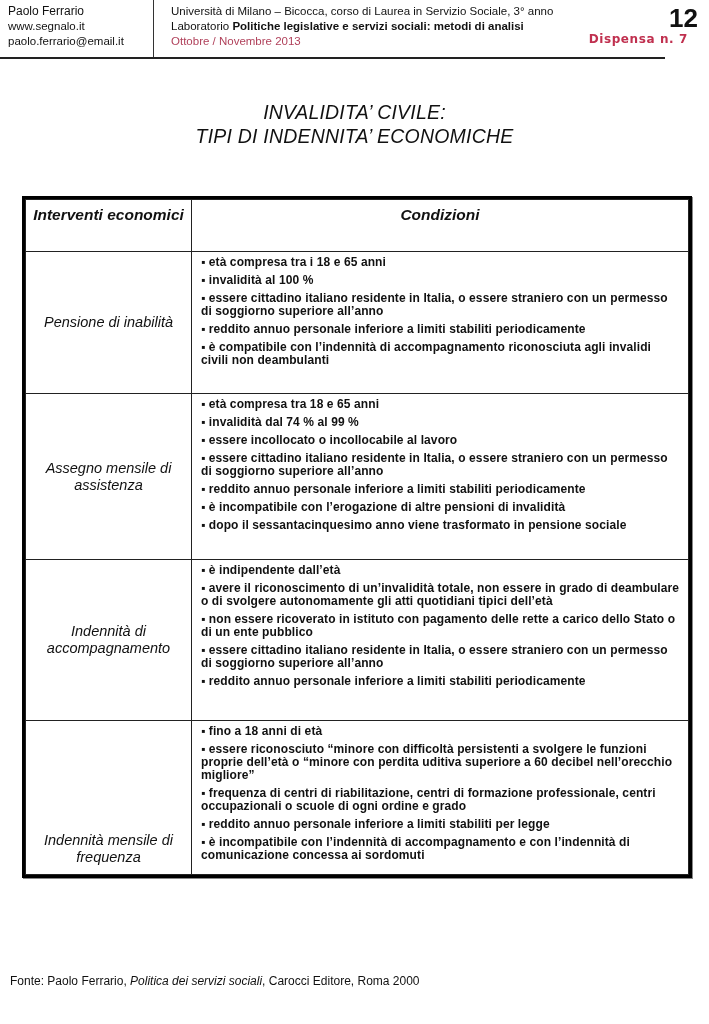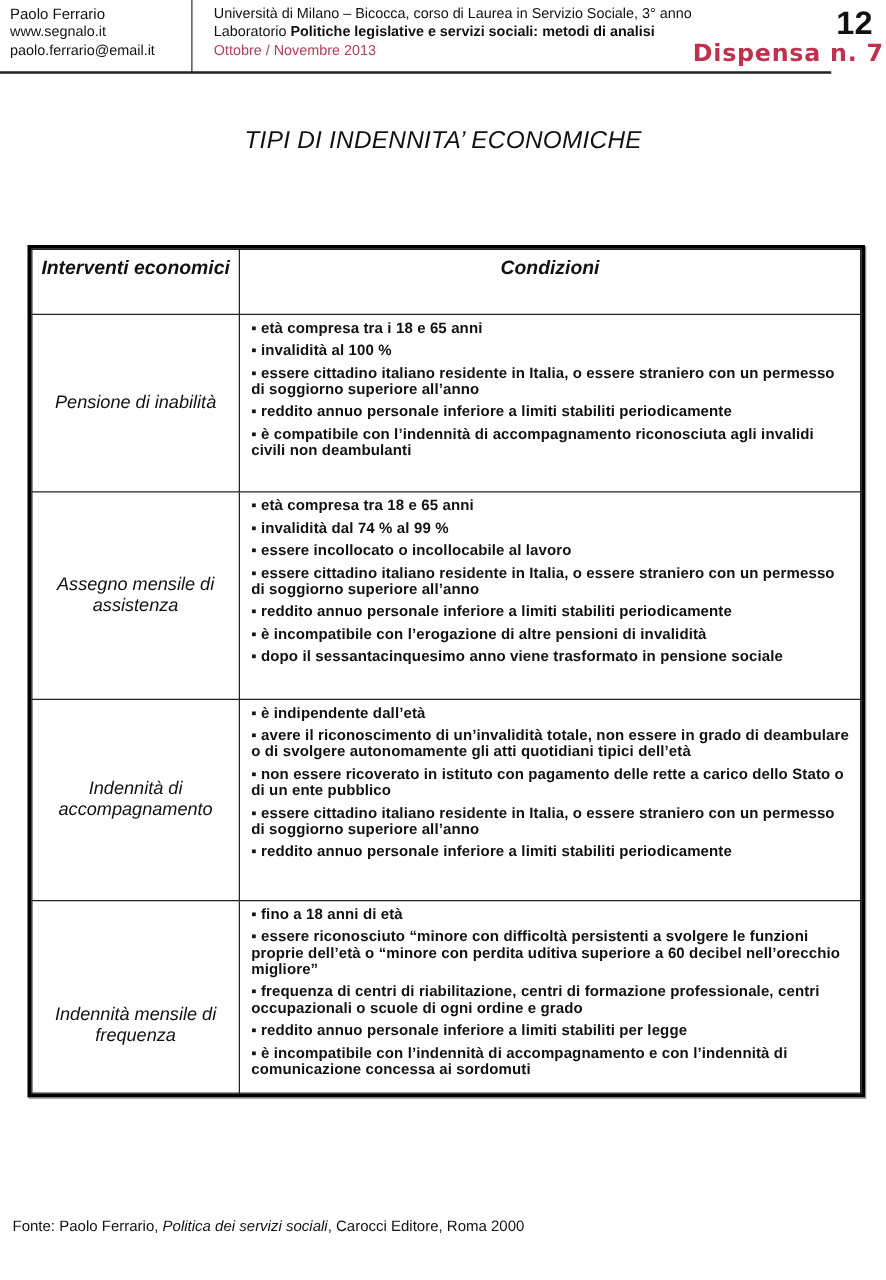--- a/index.html
+++ b/index.html
@@ -7,21 +7,21 @@
 
   .hdr-left { position:absolute; left:8px; top:4px; width:144px; font-size:11.5px; line-height:15px; }
   .hdr-left .name { font-weight:normal; font-size:12px; }
   .hdr-vline { position:absolute; left:153px; top:0; width:1px; height:58px; background:#333; }
   .hdr-hline { position:absolute; left:0; top:57px; width:665px; height:1.5px; background:#222; }
   .hdr-mid { position:absolute; left:171px; top:4px; width:480px; font-size:11.5px; line-height:15px; }
   .hdr-mid .line1 { font-weight:normal; }
   .hdr-mid .date { color:#b0405a; }
   .hdr-mid b { font-weight:bold; }
   .page-num { position:absolute; right:11px; top:3px; font-size:26px; font-weight:bold; }
-  .dispensa { position:absolute; right:2px; top:32px; font-size:19px; font-weight:bold; color:#c0304f; letter-spacing:0.6px; font-family:"DejaVu Sans", sans-serif; }
+  .dispensa { position:absolute; right:21px; top:32px; font-size:12px; font-weight:bold; color:#c0304f; letter-spacing:0.6px; font-family:"DejaVu Sans", sans-serif; }
 
   .title { position:absolute; left:0; width:709px; top:100px; text-align:center; font-style:italic; font-size:19.5px; line-height:24px; letter-spacing:0.2px; }
 
   .tbl { position:absolute; left:22px; top:196px; width:664px; border:3px solid #000000; border-collapse:collapse; box-shadow:1px 1px 0 #888; }
   table { border-collapse:collapse; width:100%; table-layout:fixed; }
   td, th { border:1px solid #222; vertical-align:top; padding:0; }
   th { font-style:italic; font-weight:bold; font-size:15.5px; line-height:18px; padding-top:6px; }
   th.c1 { width:165px; }
   td.name { vertical-align:middle; text-align:center; font-style:italic; font-size:14.5px; line-height:17px; padding:0 4px; }
   td.cond { padding:4px 8px 6px 9px; }
@@ -43,20 +43,21 @@
 <div class="hdr-mid">
   <div class="line1">Università di Milano – Bicocca, corso di  Laurea in Servizio Sociale, 3° anno</div>
   <div><span>Laboratorio </span><b>Politiche legislative e servizi sociali: metodi di analisi</b></div>
   <div class="date">Ottobre / Novembre 2013</div>
 </div>
 <div class="page-num">12</div>
 <div class="dispensa">Dispensa n. 7</div>
 <div class="hdr-hline"></div>
 
 <div class="title">
+  <div>INVALIDITA’ CIVILE:</div>
   <div>TIPI DI INDENNITA’ ECONOMICHE</div>
 </div>
 
 <div class="tbl">
   <table>
     <tbody>
         <tr style="height:52px;">
       <th class="c1">Interventi economici</th>
       <th>Condizioni</th>
     </tr>
@@ -86,21 +87,21 @@
       <td class="name">Indennità di accompagnamento</td>
       <td class="cond">
         <div class="item">▪ è indipendente dall’età</div>
         <div class="item">▪ avere il riconoscimento di un’invalidità totale, non essere in grado di deambulare o di svolgere autonomamente gli atti quotidiani tipici dell’età</div>
         <div class="item">▪ non essere ricoverato in istituto con pagamento delle rette a carico dello Stato o di un ente pubblico</div>
         <div class="item">▪ essere cittadino italiano residente in Italia,  o essere straniero con un permesso di  soggiorno superiore all’anno</div>
         <div class="item">▪ reddito annuo personale inferiore a limiti stabiliti periodicamente</div>
       </td>
     </tr>
     <tr style="height:154px;">
-      <td class="name" style="vertical-align:bottom; padding-bottom:36px;">Indennità mensile di frequenza</td>
+      <td class="name" style="vertical-align:bottom; padding-bottom:8px;">Indennità mensile di frequenza</td>
       <td class="cond">
         <div class="item">▪ fino a 18 anni di età</div>
         <div class="item">▪ essere riconosciuto “minore con difficoltà persistenti a svolgere le funzioni proprie dell’età o “minore con perdita uditiva superiore a 60 decibel nell’orecchio migliore”</div>
         <div class="item">▪ frequenza di centri di riabilitazione, centri di formazione professionale, centri occupazionali o scuole di ogni ordine e grado</div>
         <div class="item">▪ reddito annuo personale inferiore a limiti stabiliti per legge</div>
         <div class="item">▪ è incompatibile con l’indennità di accompagnamento e con l’indennità di comunicazione concessa ai sordomuti</div>
       </td>
     </tr>
   </tbody>
     </table>

